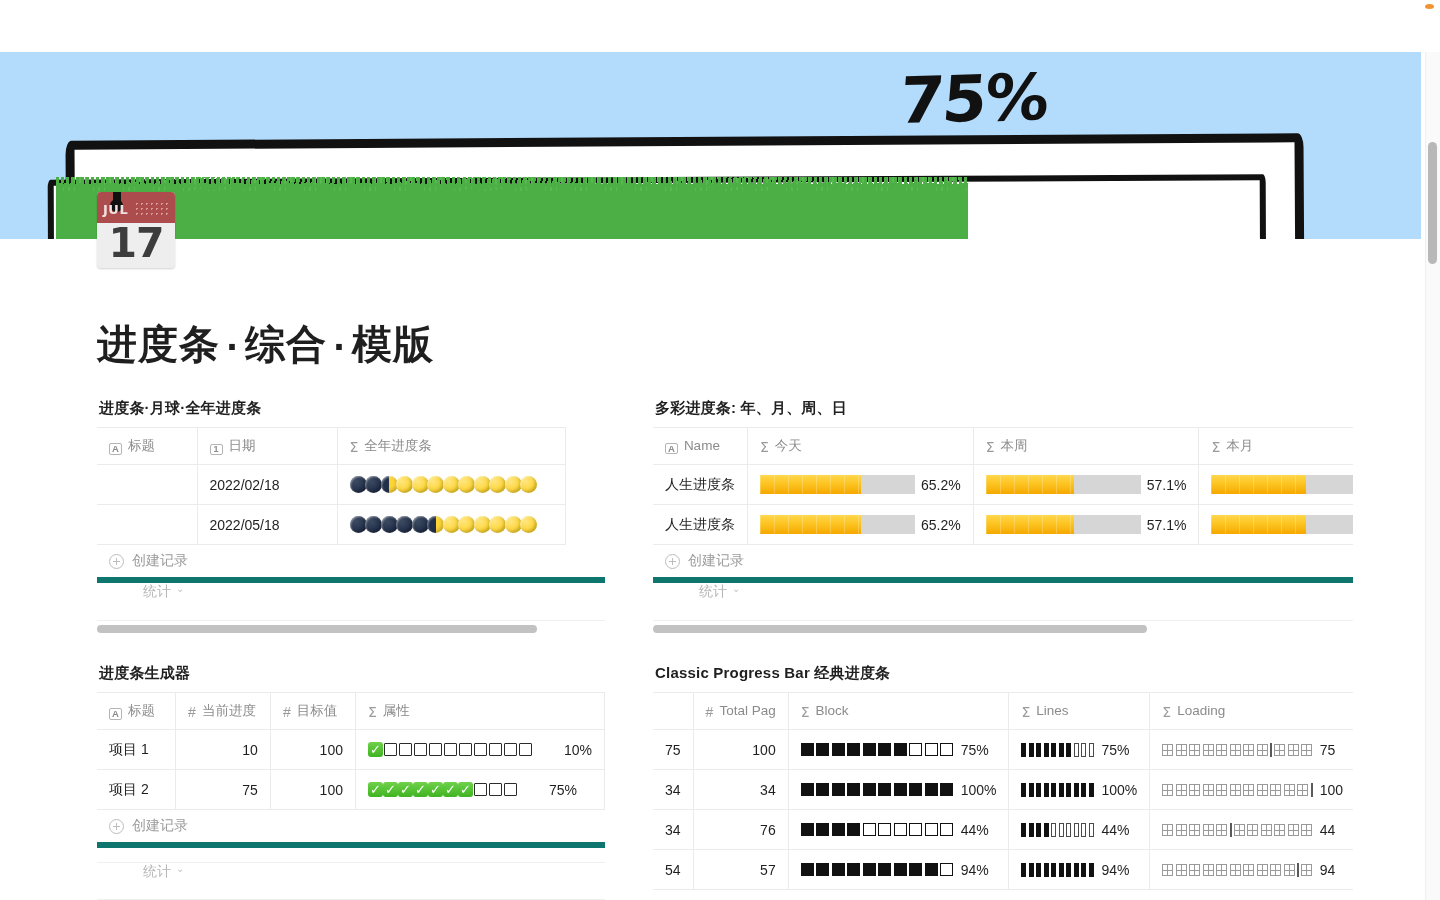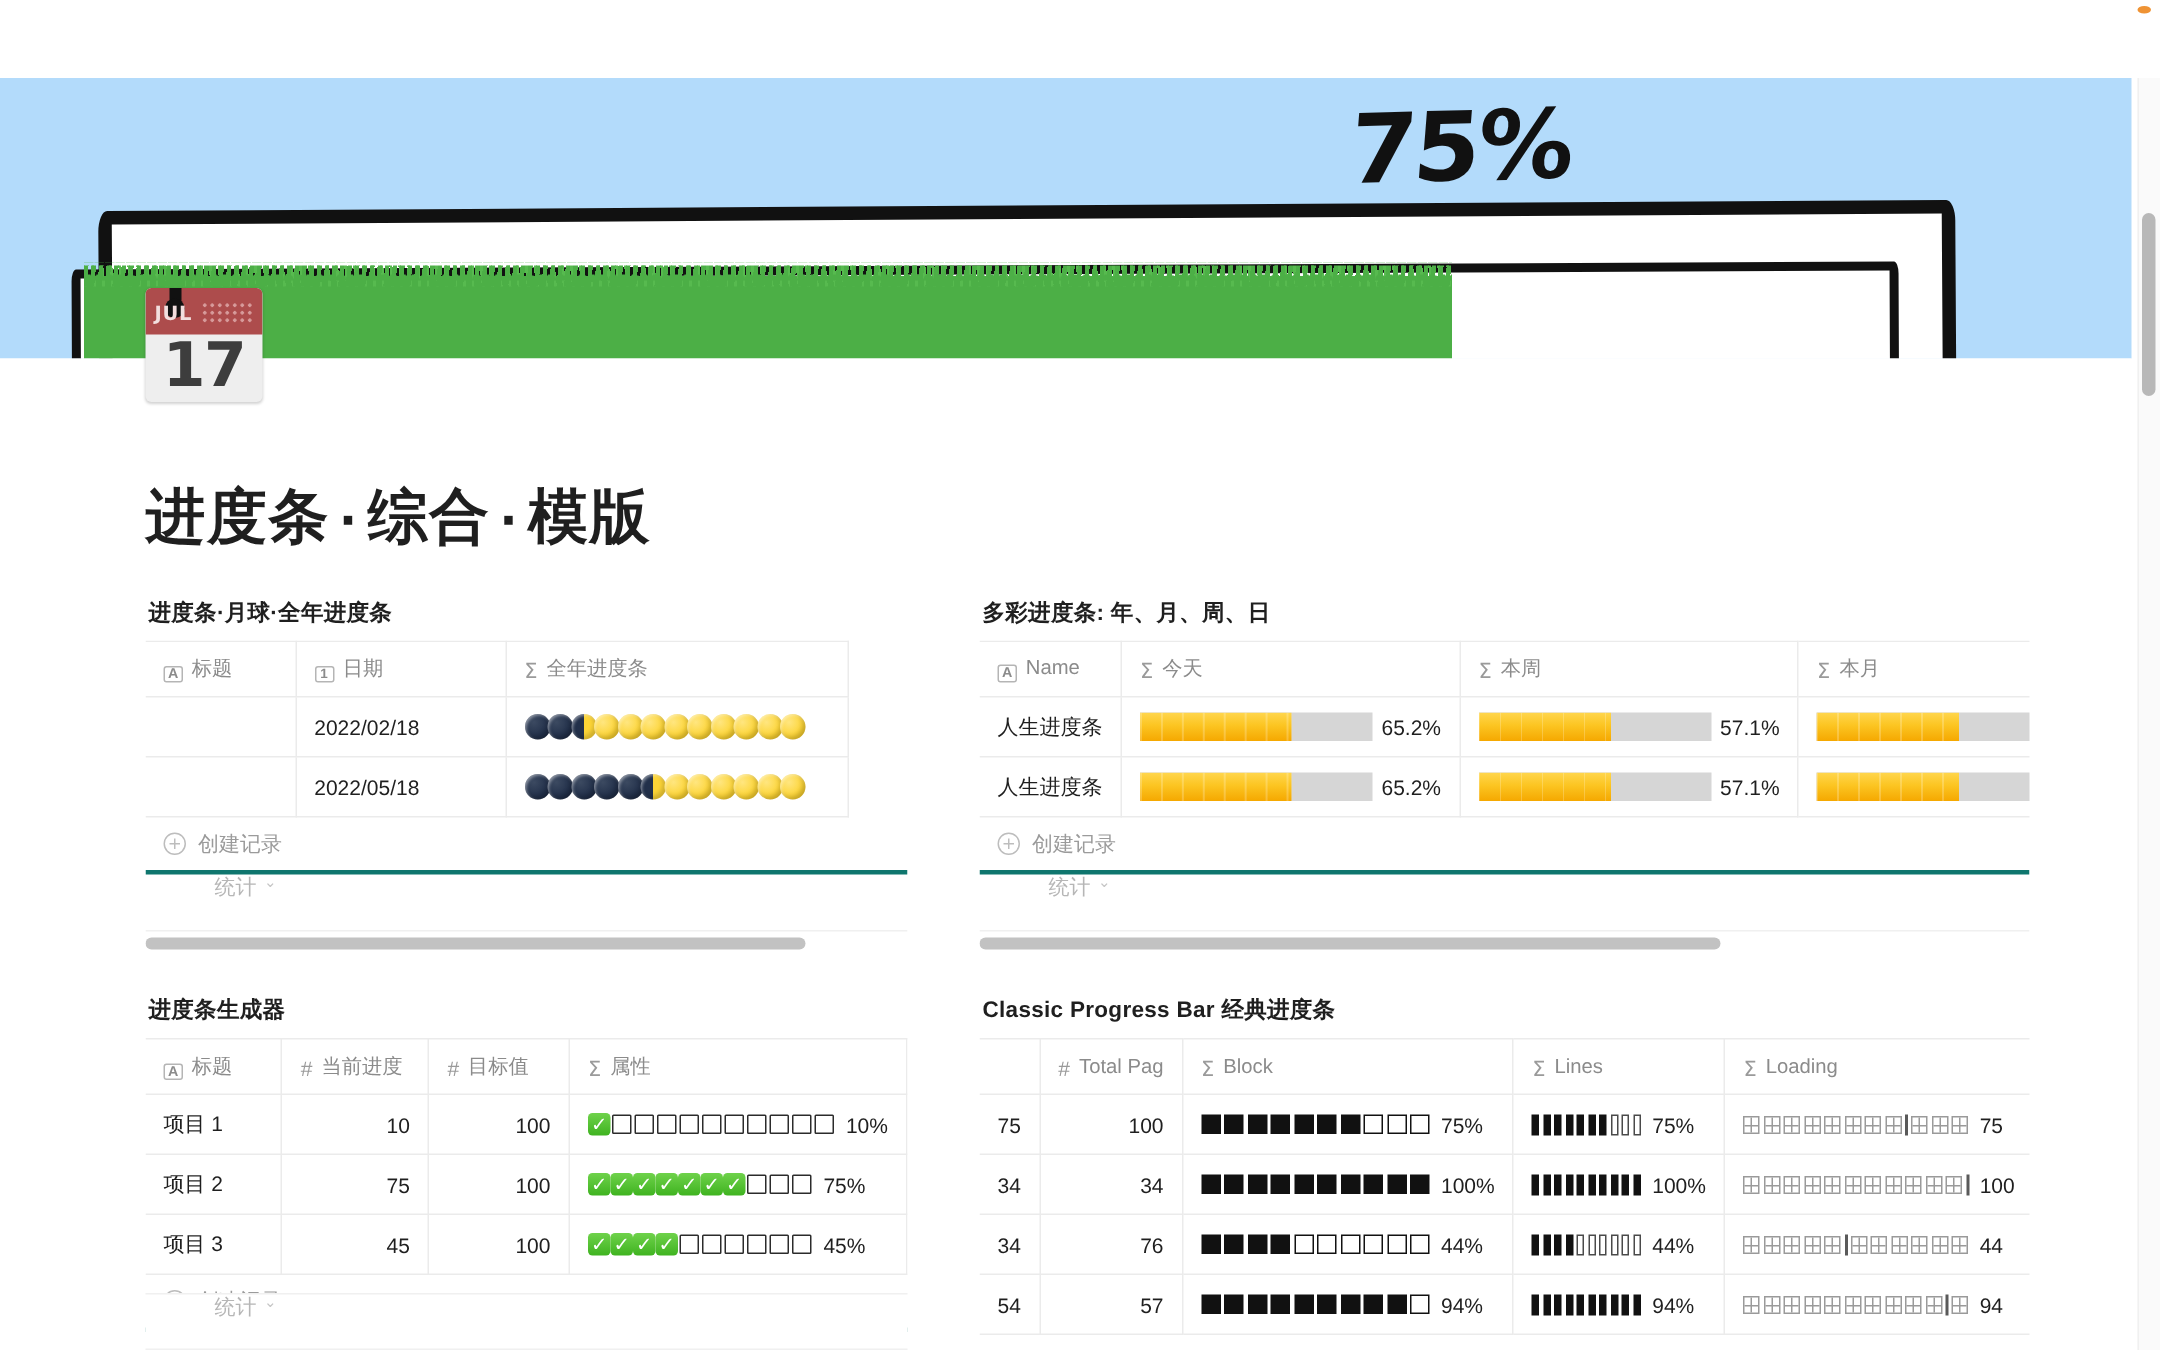--- a/index.html
+++ b/index.html
@@ -160,21 +160,21 @@
     border: 1px solid #b5b5b5; border-radius: 2px;
     padding: 0px 3px; font-size: 9px; color:#8b8b8b; font-weight:600;
   }
   .ic-sigma { font-size: 14px; font-weight: 500; color:#9a9a9a; font-family:"DejaVu Sans",sans-serif; }
   .ic-hash { font-size: 14px; color:#9a9a9a; }
 
   
   .addrow {
     display:flex; align-items:center; gap:8px;
     height: 38px; padding-left: 12px;
-    border-bottom: 3px solid #0f766e;
+    border-bottom: 6px solid #0f766e;
     color: #9b9b9b; font-size: 14px;
   }
   .plus-ic {
     width: 15px; height: 15px; border-radius: 50%;
     border: 1px solid #bdbdbd; position: relative; flex: none;
   }
   .plus-ic:before, .plus-ic:after {
     content:""; position:absolute; background:#bdbdbd;
   }
   .plus-ic:before { left:3px; top:6px; width:7px; height:1px; }
@@ -216,21 +216,21 @@
   .cbar .fill {
     position:absolute; left:0; top:0; height:100%;
     background: linear-gradient(180deg, #ffd64d 0%, #fcc522 45%, #f5a800 100%);
     background-image:
       repeating-linear-gradient(90deg, rgba(255,255,255,.22) 0 1px, transparent 1px 14px),
       linear-gradient(180deg, #ffd64d 0%, #fcc522 45%, #f5a800 100%);
   }
   .cbar-label { margin-left: 6px; font-size: 14px; color:#1f1f1f; }
 
   
-  .ck-cell { display:flex; align-items:center; font-size: 14px; }
+  .ck-cell { display:flex; align-items:center; font-size: 14px; gap: 24px; }
   .ck-row { display:flex; align-items:center; }
   .ck {
     width: 15px; height: 15px; margin-right: 0px; flex:none;
     position: relative;
   }
   .ck.on {
     background: linear-gradient(180deg,#6fd24b 0%, #3fb320 100%);
     border-radius: 3px;
   }
   .ck.on:after {
@@ -443,42 +443,20 @@
                         <span class="ck on"></span>
                         <span class="ck on"></span>
                         <span class="ck on"></span>
                         <span class="ck on"></span>
                         <span class="ck on"></span>
                         <span class="ck off"></span>
                         <span class="ck off"></span>
                         <span class="ck off"></span>
                       </div>
                       <span class="ck-pct">75%</span>
-                    </div>
-                  </td>
-              </tr>
-              <tr>
-                <td>项目 3</td>
-                <td class="num">45</td>
-                <td class="num">100</td>
-                <td>
-                    <div class="ck-cell">
-                      <div class="ck-row">
-                        <span class="ck on"></span>
-                        <span class="ck on"></span>
-                        <span class="ck on"></span>
-                        <span class="ck on"></span>
-                        <span class="ck off"></span>
-                        <span class="ck off"></span>
-                        <span class="ck off"></span>
-                        <span class="ck off"></span>
-                        <span class="ck off"></span>
-                        <span class="ck off"></span>
-                      </div>
-                      <span class="ck-pct">45%</span>
                     </div>
                   </td>
               </tr>
             </tbody>
           </table>
           <div class="addrow">
             <span class="plus-ic"></span>
             <span>创建记录</span>
           </div>
         </div>

